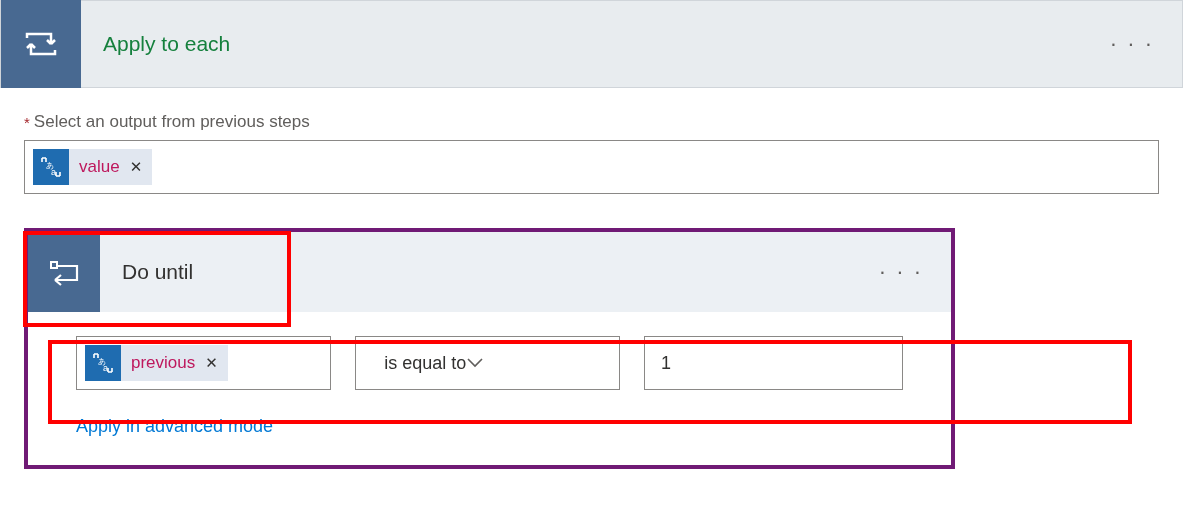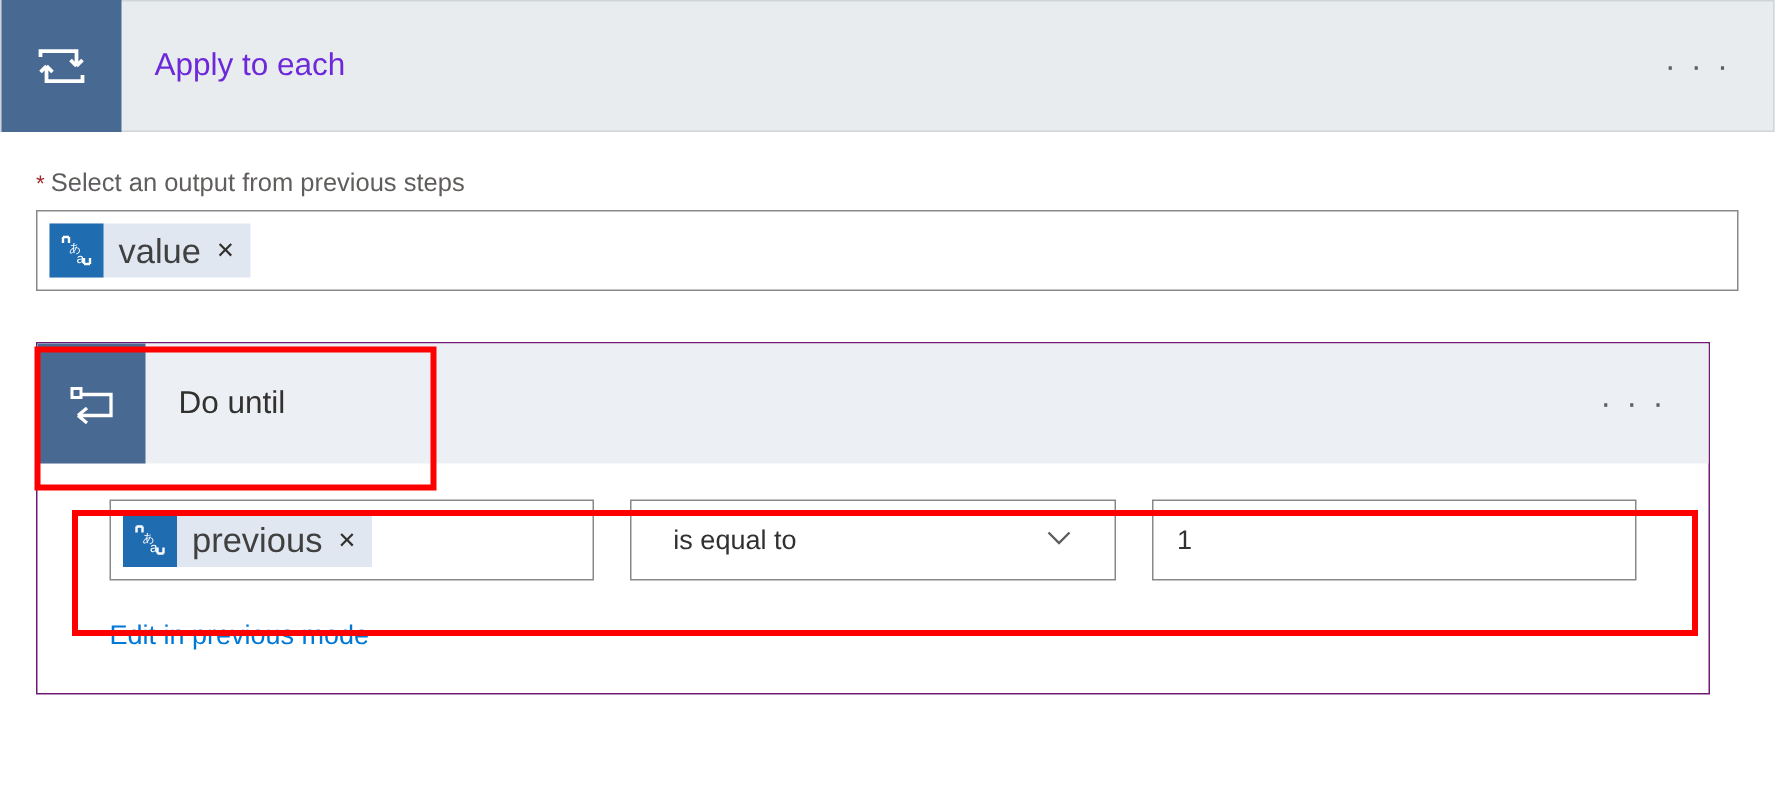--- a/index.html
+++ b/index.html
@@ -25,21 +25,21 @@
     background: #486991;
     display: flex;
     align-items: center;
     justify-content: center;
     flex-shrink: 0;
   }
   .action-title {
     flex: 1;
     padding-left: 22px;
     font-size: 21px;
-    color: #6d28d9;
+    color: #15803d;
   }
   .action-menu {
     padding: 0 28px;
     font-size: 22px;
     color: #605e5c;
     cursor: pointer;
     letter-spacing: 2px;
   }
   .action-body { padding: 24px 24px 0 24px; }
   .field-label {
@@ -66,26 +66,26 @@
   }
   .token-icon {
     width: 36px;
     height: 36px;
     background: #1f6cb0;
     display: flex;
     align-items: center;
     justify-content: center;
     margin-right: 10px;
   }
-  .token-text { color: #404040; font-size: 23px; margin-right: 10px; }
+  .token-text { color: #be185d; font-size: 17px; margin-right: 10px; }
   .token-remove { color: #323130; font-size: 15px; cursor: pointer; }
   .nested-action {
     margin: 34px 0 0 24px;
-    border: 1px solid #701a75;
-    width: 1116px;
+    border: 4px solid #701a75;
+    width: 931px;
   }
   .nested-header {
     display: flex;
     align-items: center;
     background: #ecf0f4;
     height: 80px;
   }
   .nested-icon-box {
     width: 72px;
     height: 80px;
@@ -111,21 +111,20 @@
     border: 1px solid #8a8886;
     height: 54px;
     background: #fff;
     display: flex;
     align-items: center;
   }
   .cond-left { width: 330px; padding: 8px; }
   .cond-operator {
     width: 330px;
     padding: 0 28px;
-    justify-content: space-between;
     cursor: pointer;
   }
   .cond-value { width: 330px; padding: 0 16px; font-size: 18px; }
   .chevron-down { color: #605e5c; }
   .link-row { margin-bottom: 28px; }
   .text-link {
     color: #0078d4;
     font-size: 18px;
     cursor: pointer;
     display: inline-flex;
@@ -214,21 +213,21 @@
               </svg>
           </span>
         </div>
         <div class="cond-field cond-value">
           <span>1</span>
         </div>
       </div>
 
       <div class="link-row">
         <span class="text-link">
-          <span>Edit in previous mode</span>
+          <span>Apply in advanced mode</span>
         </span>
       </div>
     </div>
   </div>
 
   <div class="highlight-red hl-header"></div>
   <div class="highlight-red hl-cond"></div>
 
 </div>
 

